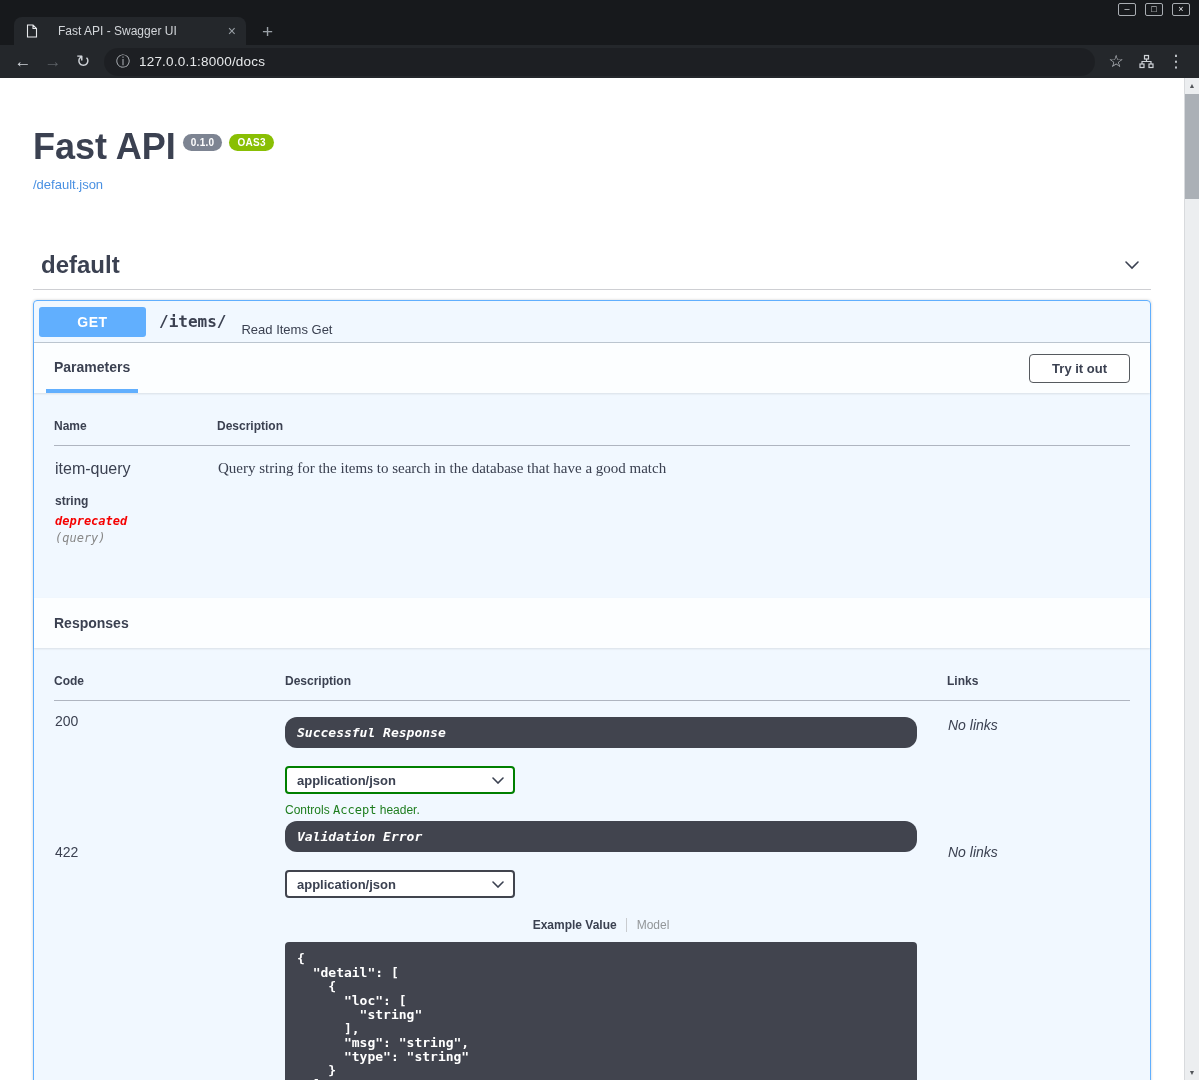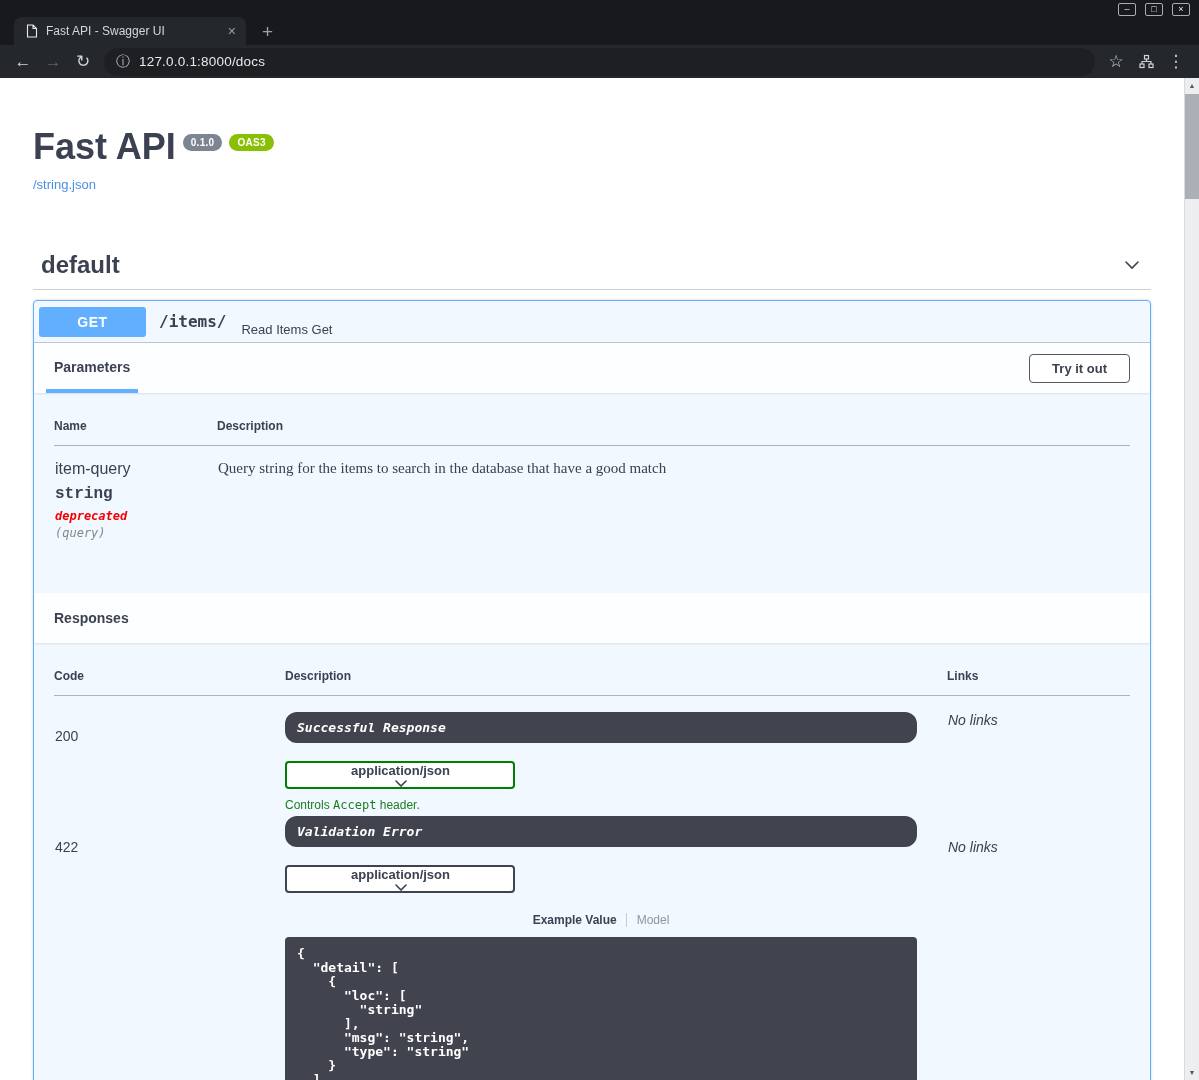--- a/index.html
+++ b/index.html
@@ -14,21 +14,21 @@
   
   .titlebar { height:16px; position:relative; background:#17191c; }
   .win-controls { position:absolute; right:9px; top:3px; display:flex; gap:9px; }
   .win-btn {
     width:18px; height:13px; border:1px solid #a9adb2; border-radius:2px;
     color:#e8eaed; font-size:9px; line-height:10px; text-align:center; cursor:default;
   }
   .tabbar { height:29px; background:#17191c; display:flex; align-items:flex-end; padding-left:14px; }
   .tab {
     width:232px; height:28px; background:#24272b; border-radius:8px 8px 0 0;
-    display:flex; align-items:center; gap:8px; padding:0 8px 0 12px;
+    display:flex; align-items:center; gap:20px; padding:0 8px 0 12px;
   }
   .favicon { display:flex; align-items:center; }
   .tab-title { flex:1; color:#d3d6da; font-size:12px; white-space:nowrap; overflow:hidden; }
   .tab-close { color:#9aa0a6; font-size:14px; line-height:14px; padding:0 2px; }
   .newtab { color:#9aa0a6; font-size:19px; line-height:19px; margin:0 0 4px 16px; }
 
   .navbar { height:33px; background:#24272b; display:flex; align-items:center; padding:0 8px; }
   .nav-icon {
     width:30px; height:28px; display:flex; align-items:center; justify-content:center;
     color:#cfd3d8; font-size:17px; border-radius:50%;
@@ -108,49 +108,49 @@
   col.rc2 { width:662px; }
   .tbl th {
     text-align:left; font-size:12px; font-weight:700; color:#3b4151;
     padding:8px 0 12px; border-bottom:1px solid rgba(59,65,81,.2);
   }
   .tbl td { vertical-align:top; }
 
   .params-tbl td { padding-top:14px; }
   .p-name { font-size:16px; color:#3b4151; }
   .p-type {
-    margin-top:7px; font-family:Liberation Mono, monospace;
-    font-size:16px; font-weight:700; color:#3b4151;
+    margin-top:16px; font-family:Liberation Sans, sans-serif;
+    font-size:12px; font-weight:700; color:#3b4151;
   }
   .p-depr {
     margin-top:6px; font-family:"DejaVu Sans Mono", monospace;
     font-size:12px; font-style:italic; font-weight:700; color:#f50000;
   }
   .p-in {
     margin-top:3px; font-family:"DejaVu Sans Mono", monospace;
     font-size:12px; font-style:italic; color:#888888;
   }
   .p-desc { font-size:15px; color:#3b4151;font-family:Liberation Serif, serif; }
 
-  .r-code { font-size:14px; color:#3b4151; padding-top:32px; }
+  .r-code { font-size:14px; color:#3b4151; padding-top:12px; }
   .r-desc { padding:16px 30px 0 0; }
   .r-links { font-size:14px; font-style:italic; color:#3b4151; padding-top:16px; }
   tr.row2 .r-code  { padding-top:27px; }
   tr.row2 .r-desc  { padding-top:4px; }
   tr.row2 .r-links { padding-top:27px; }
 
   .dark-block {
     background:#41444e; border-radius:12px; padding:8px 12px; color:#ffffff;
     font-family:"DejaVu Sans Mono", monospace; font-size:13px;
     font-style:italic; font-weight:700;
   }
   .select-box {
     margin-top:18px; width:230px; height:28px; background:#fff; border-radius:4px;
     border:2px solid #41444e; display:flex; align-items:center; justify-content:space-between;
-    padding:0 9px 0 10px; font-size:13px; font-weight:700; color:#3b4151; cursor:pointer;flex-direction:column;
+    padding:0 9px 0 10px; font-size:13px; font-weight:700; color:#3b4151; cursor:pointer;
   }
   .select-box.green { border-color:#008000; }
   .accept-note { margin-top:9px; font-size:12px; color:#1e7d1e; }
   .accept-note code { font-family:"DejaVu Sans Mono", monospace; font-size:12px; }
 
   .ex-tabs { margin-top:20px; font-size:12px;text-align:center; }
   .ex-active { font-weight:700; color:#3b4151; cursor:pointer; }
   .ex-model {
     color:#929699; margin-left:9px; padding-left:10px;
     border-left:1px solid #c9ccd0; cursor:pointer;
@@ -225,21 +225,21 @@
     <div class="nav-icon">
         <span>⋮</span>
       </div>
   </div>
 
   <div class="content">
     <div class="swagger">
 
       <div class="info">
         <h1 class="api-title"><span>Fast API</span><span class="badge v">0.1.0</span><span class="badge oas">OAS3</span></h1>
-        <a class="spec-link" href="#">/string.json</a>
+        <a class="spec-link" href="#">/default.json</a>
       </div>
 
       <div class="tag-header">
         <span class="tag-name">default</span>
         <svg width="22" height="22" viewBox="0 0 22 22">
             <path d="M5 8 L11 14 L17 8" fill="none" stroke="#3b4151" stroke-width="1.6" stroke-linecap="round"></path>
           </svg>
       </div>
 
       <div class="opblock">

